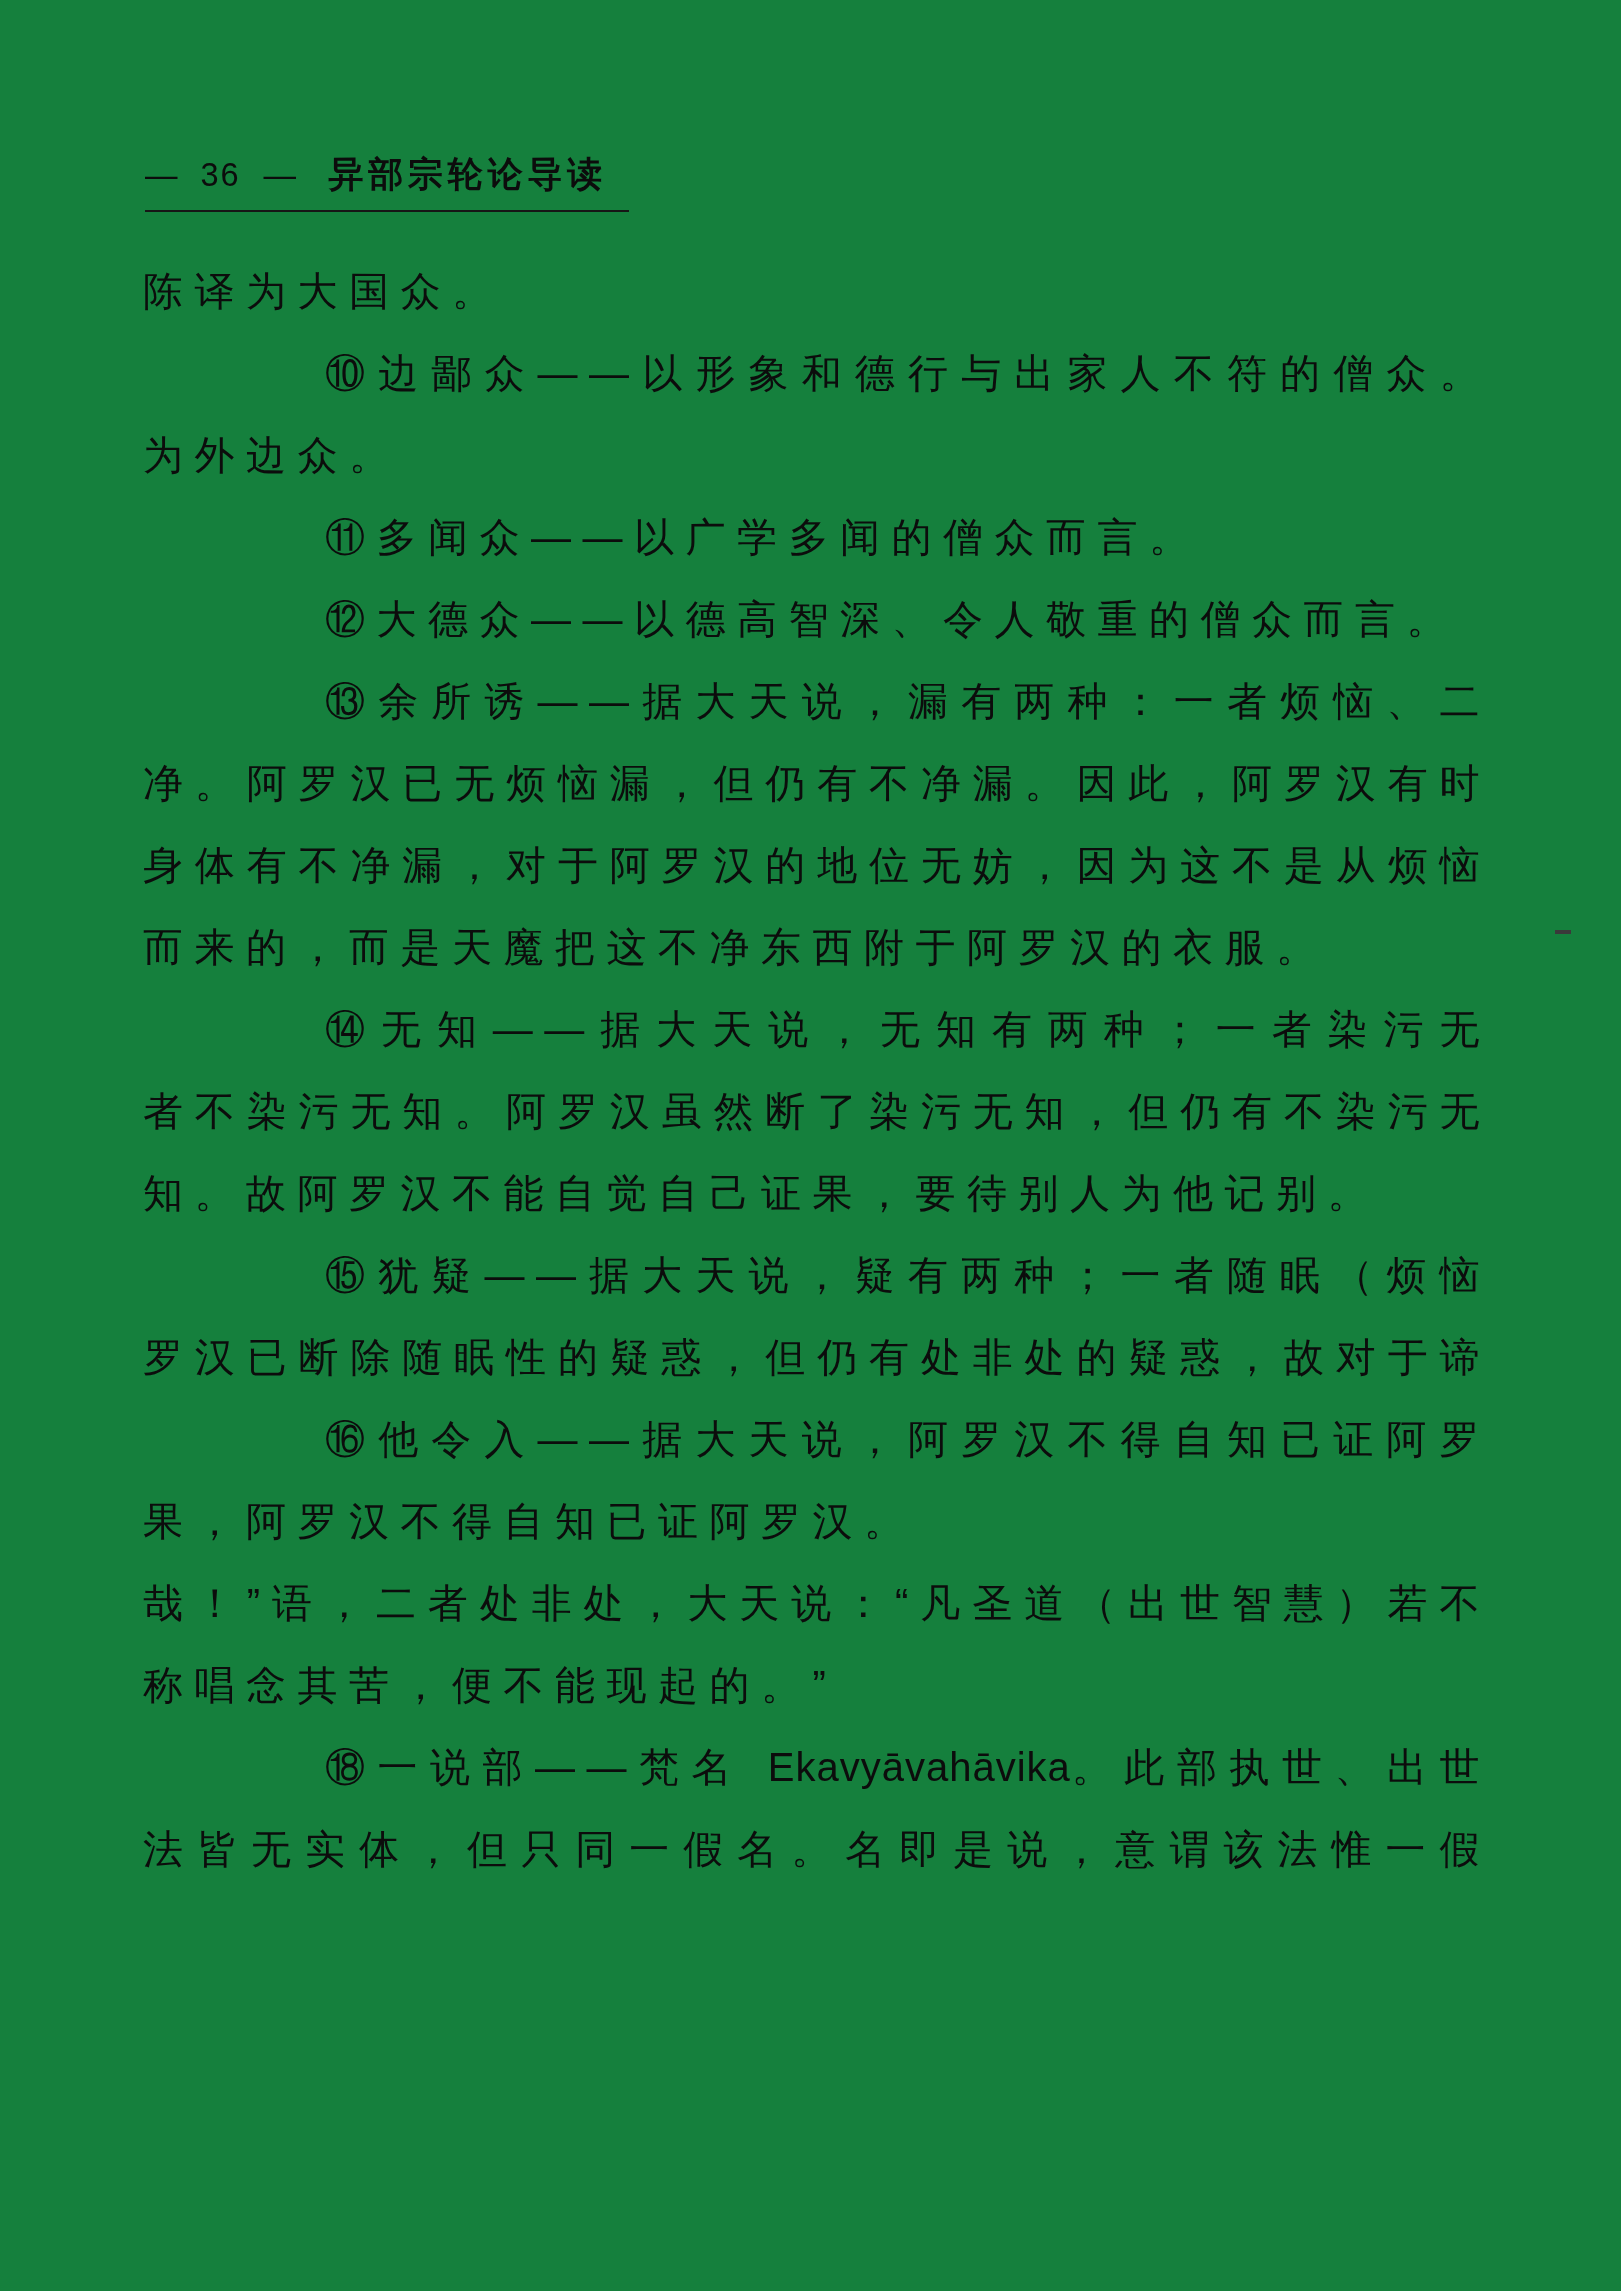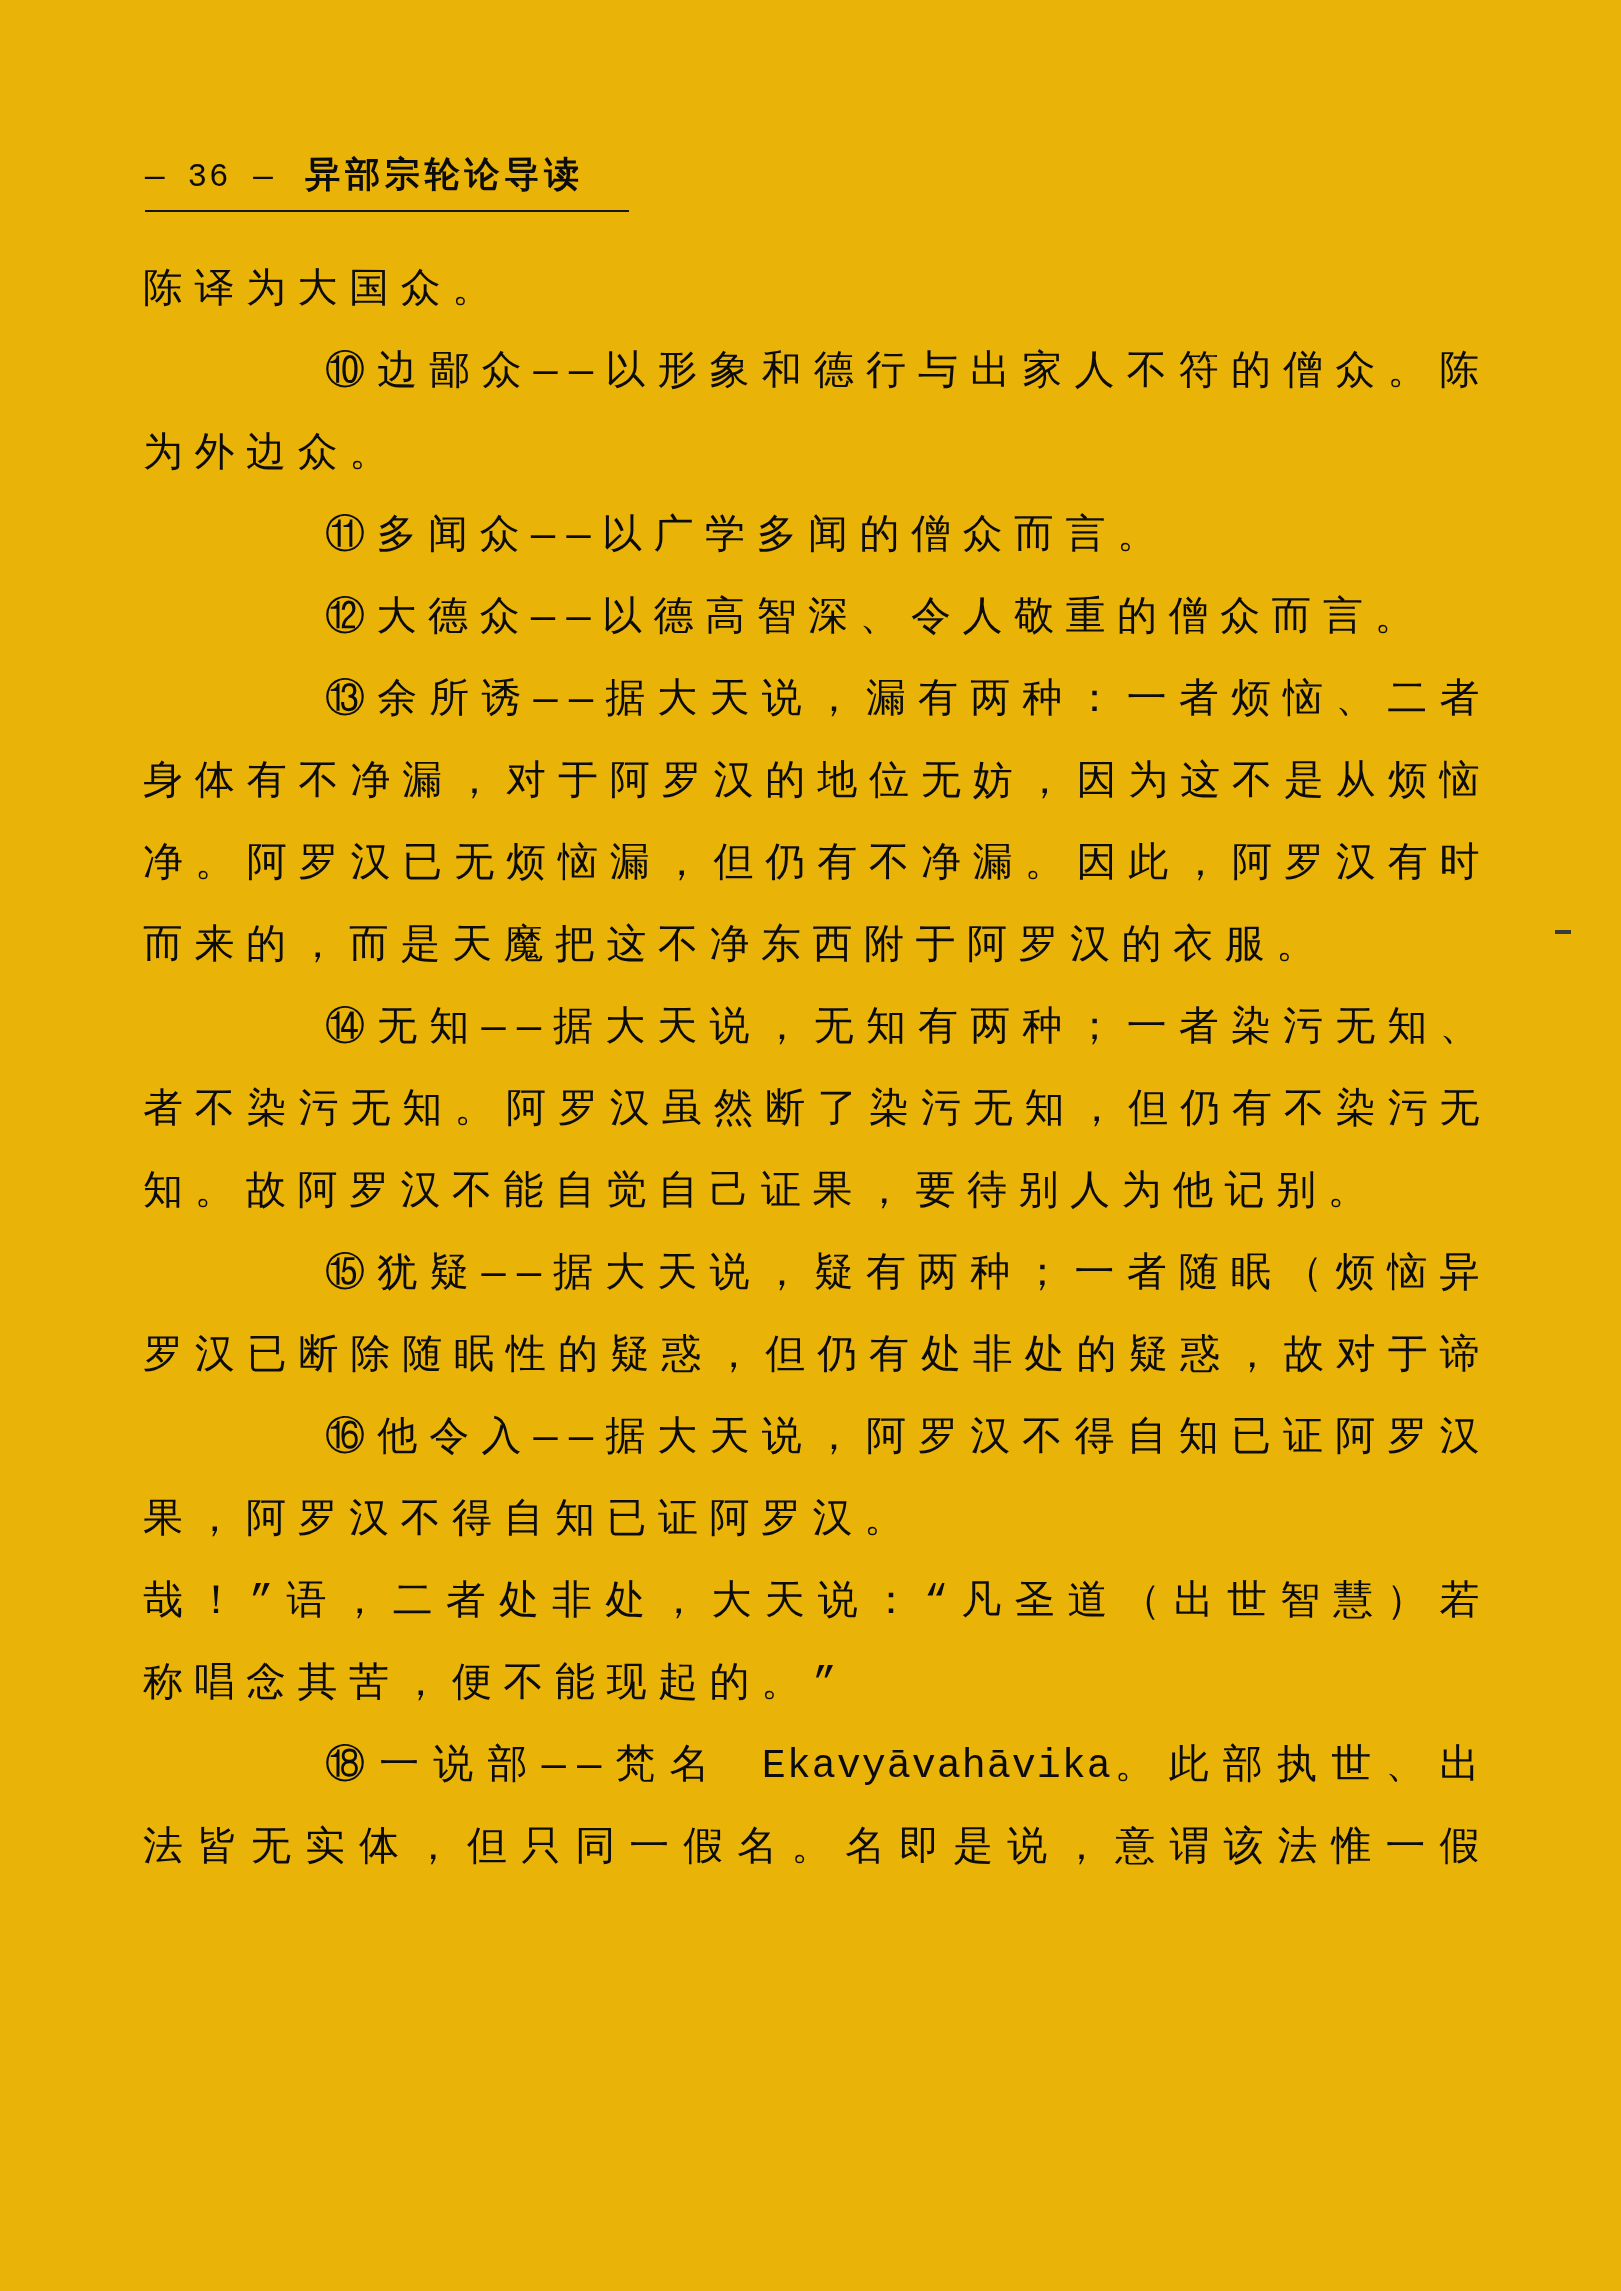--- a/index.html
+++ b/index.html
@@ -4,23 +4,23 @@
 <style>
   html, body {
     margin: 0;
     padding: 0;
     background: #ffffff;
   }
   .sheet {
     position: relative;
     width: 1621px;
     height: 2291px;
-    background: #eab308;
+    background: #15803d;
     color: #0c0c0c;
-    font-family: Liberation Mono, monospace;
+    font-family: Liberation Sans, sans-serif;
     overflow: hidden;
   }
   
   .header {
     position: absolute;
     left: 145px;
     top: 151px;
     width: 484px;
     padding-bottom: 11.5px;
     border-bottom: 2.9px solid #161616;
@@ -88,22 +88,22 @@
     <span class="dash">—</span><span class="pagenum">36</span><span class="dash">—</span><span class="booktitle">异部宗轮论导读</span>
   </div>
 
   <div class="bodytext">
     <div class="line end">陈译为大国众。</div>
     <div class="line indent">⑩边鄙众——以形象和德行与出家人不符的僧众。陈译</div>
     <div class="line end">为外边众。</div>
     <div class="line indent end">⑪多闻众——以广学多闻的僧众而言。</div>
     <div class="line indent end">⑫大德众——以德高智深、令人敬重的僧众而言。</div>
     <div class="line indent">⑬余所诱——据大天说，漏有两种：一者烦恼、二者不</div>
+    <div class="line">净。阿罗汉已无烦恼漏，但仍有不净漏。因此，阿罗汉有时</div>
     <div class="line">身体有不净漏，对于阿罗汉的地位无妨，因为这不是从烦恼</div>
-    <div class="line">净。阿罗汉已无烦恼漏，但仍有不净漏。因此，阿罗汉有时</div>
     <div class="line end">而来的，而是天魔把这不净东西附于阿罗汉的衣服。</div>
     <div class="line indent">⑭无知——据大天说，无知有两种；一者染污无知、二</div>
     <div class="line">者不染污无知。阿罗汉虽然断了染污无知，但仍有不染污无</div>
     <div class="line end">知。故阿罗汉不能自觉自己证果，要待别人为他记别。</div>
     <div class="line indent">⑮犹疑——据大天说，疑有两种；一者随眠（烦恼异</div>
     <div class="line">罗汉已断除随眠性的疑惑，但仍有处非处的疑惑，故对于谛</div>
     <div class="line indent">⑯他令入——据大天说，阿罗汉不得自知已证阿罗汉</div>
     <div class="line end">果，阿罗汉不得自知已证阿罗汉。</div>
     <div class="line">哉！”语，二者处非处，大天说：“凡圣道（出世智慧）若不曾</div>
     <div class="line end">称唱念其苦，便不能现起的。”</div>

